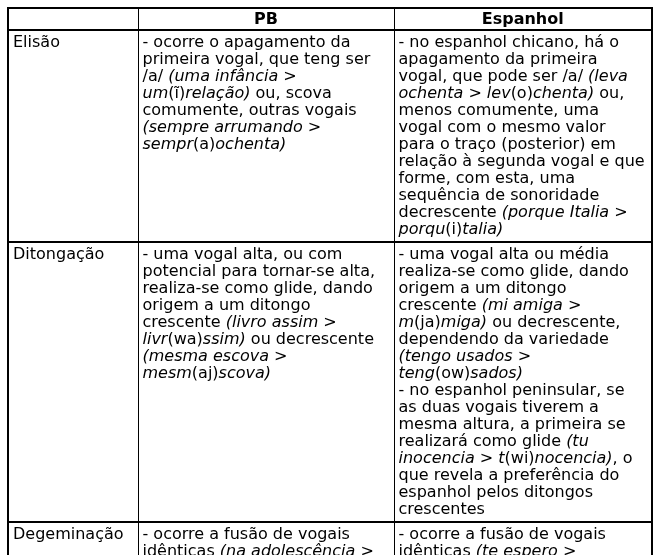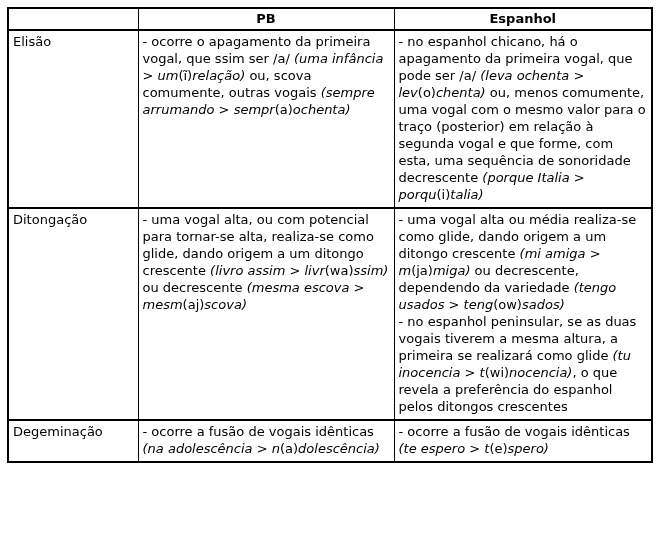--- a/index.html
+++ b/index.html
@@ -20,21 +20,21 @@
     table-layout: fixed;
     border: 2px solid #000;
     font-family: "DejaVu Sans", "Liberation Sans", sans-serif;
     color: #000;
   }
   table.compare th,
   table.compare td {
     border: 1px solid #000;
     border-top-width: 2px;
     border-bottom-width: 2px;
-    font-size: 13px;
+    font-size: 16px;
     line-height: 17px;
     vertical-align: top;
     overflow: hidden;
   }
   table.compare th {
     font-weight: bold;
     text-align: center;
     padding: 1px 4px;
     height: 18px;
   }
@@ -69,21 +69,21 @@
       <tr>
         <th></th>
         <th>PB</th>
         <th>Espanhol</th>
       </tr>
     </thead>
     <tbody>
         <tr>
           <td class="label-cell">Elisão</td>
           <td>
-            <div class="para"><span>- ocorre o apagamento da primeira vogal, que ssim ser /a/ </span><i>(uma infância &gt; um</i><span>(ĩ)</span><i>relação)</i><span> ou, scova comumente, outras vogais </span><i>(sempre arrumando &gt; sempr</i><span>(a)</span><i>ochenta)</i></div>
+            <div class="para"><span>- ocorre o apagamento da primeira vogal, que teng ser /a/ </span><i>(uma infância &gt; um</i><span>(ĩ)</span><i>relação)</i><span> ou, scova comumente, outras vogais </span><i>(sempre arrumando &gt; sempr</i><span>(a)</span><i>ochenta)</i></div>
           </td>
           <td>
             <div class="para"><span>- no espanhol chicano, há o apagamento da primeira vogal, que pode ser /a/ </span><i>(leva ochenta &gt; lev</i><span>(o)</span><i>chenta)</i><span> ou, menos comumente, uma vogal com o mesmo valor para o traço (posterior) em relação à segunda vogal e que forme, com esta, uma sequência de sonoridade decrescente </span><i>(porque Italia &gt; porqu</i><span>(i)</span><i>talia)</i></div>
           </td>
         </tr>
         <tr>
           <td class="label-cell">Ditongação</td>
           <td>
             <div class="para"><span>- uma vogal alta, ou com potencial para tornar-se alta, realiza-se como glide, dando origem a um ditongo crescente </span><i>(livro assim &gt; livr</i><span>(wa)</span><i>ssim)</i><span> ou decrescente </span><i>(mesma escova &gt; mesm</i><span>(aj)</span><i>scova)</i></div>
           </td>

